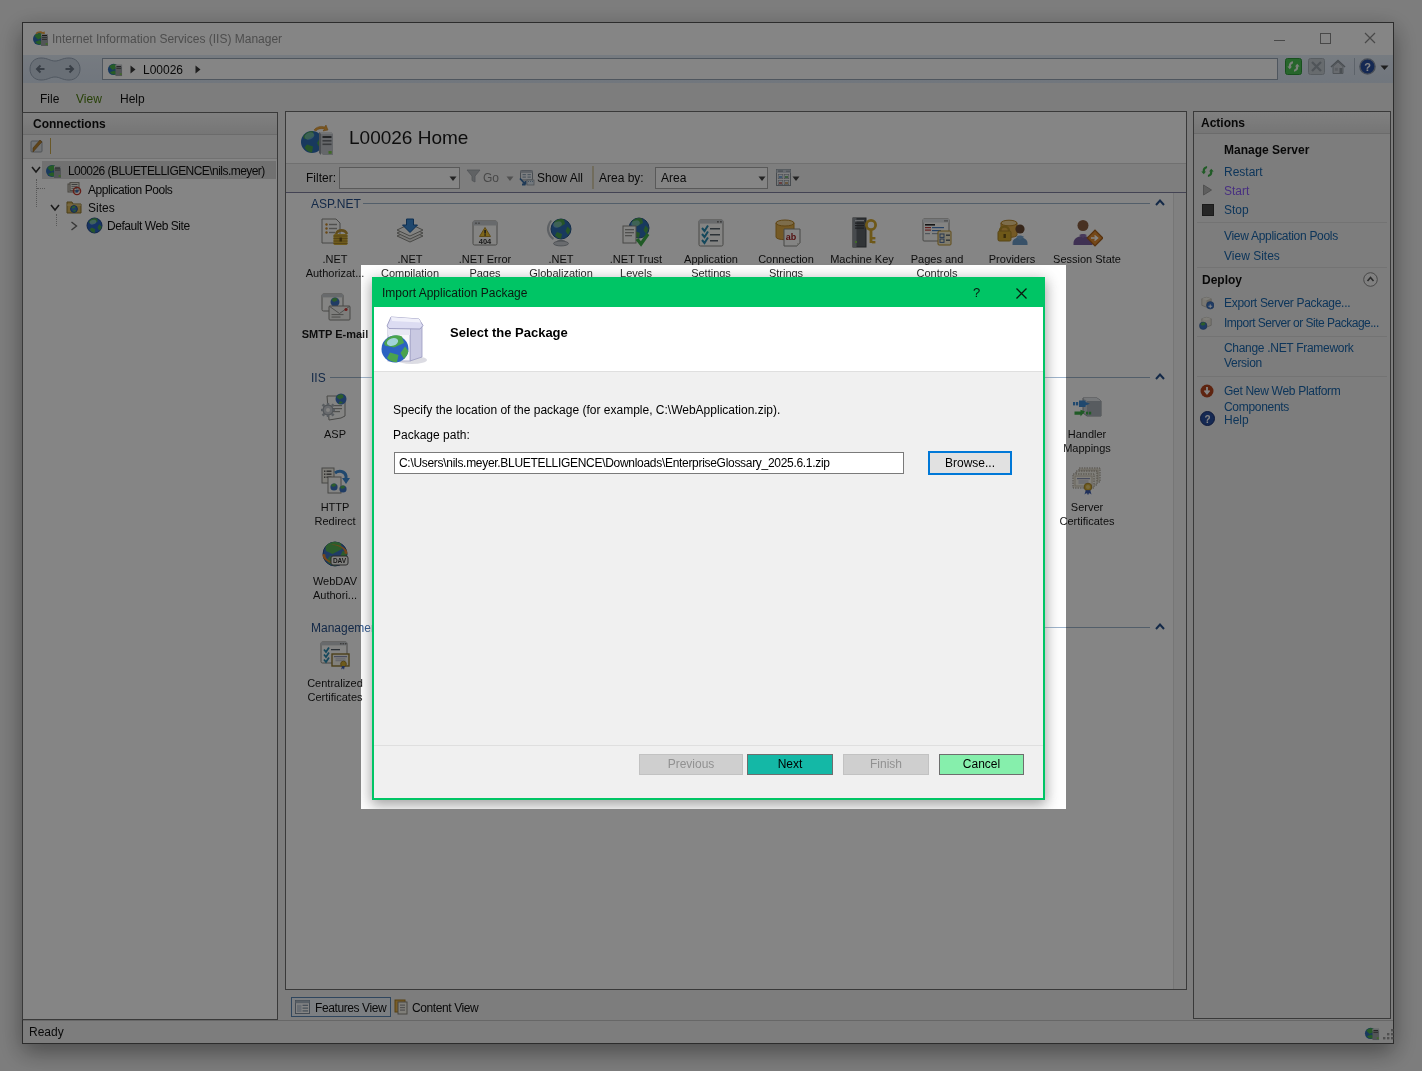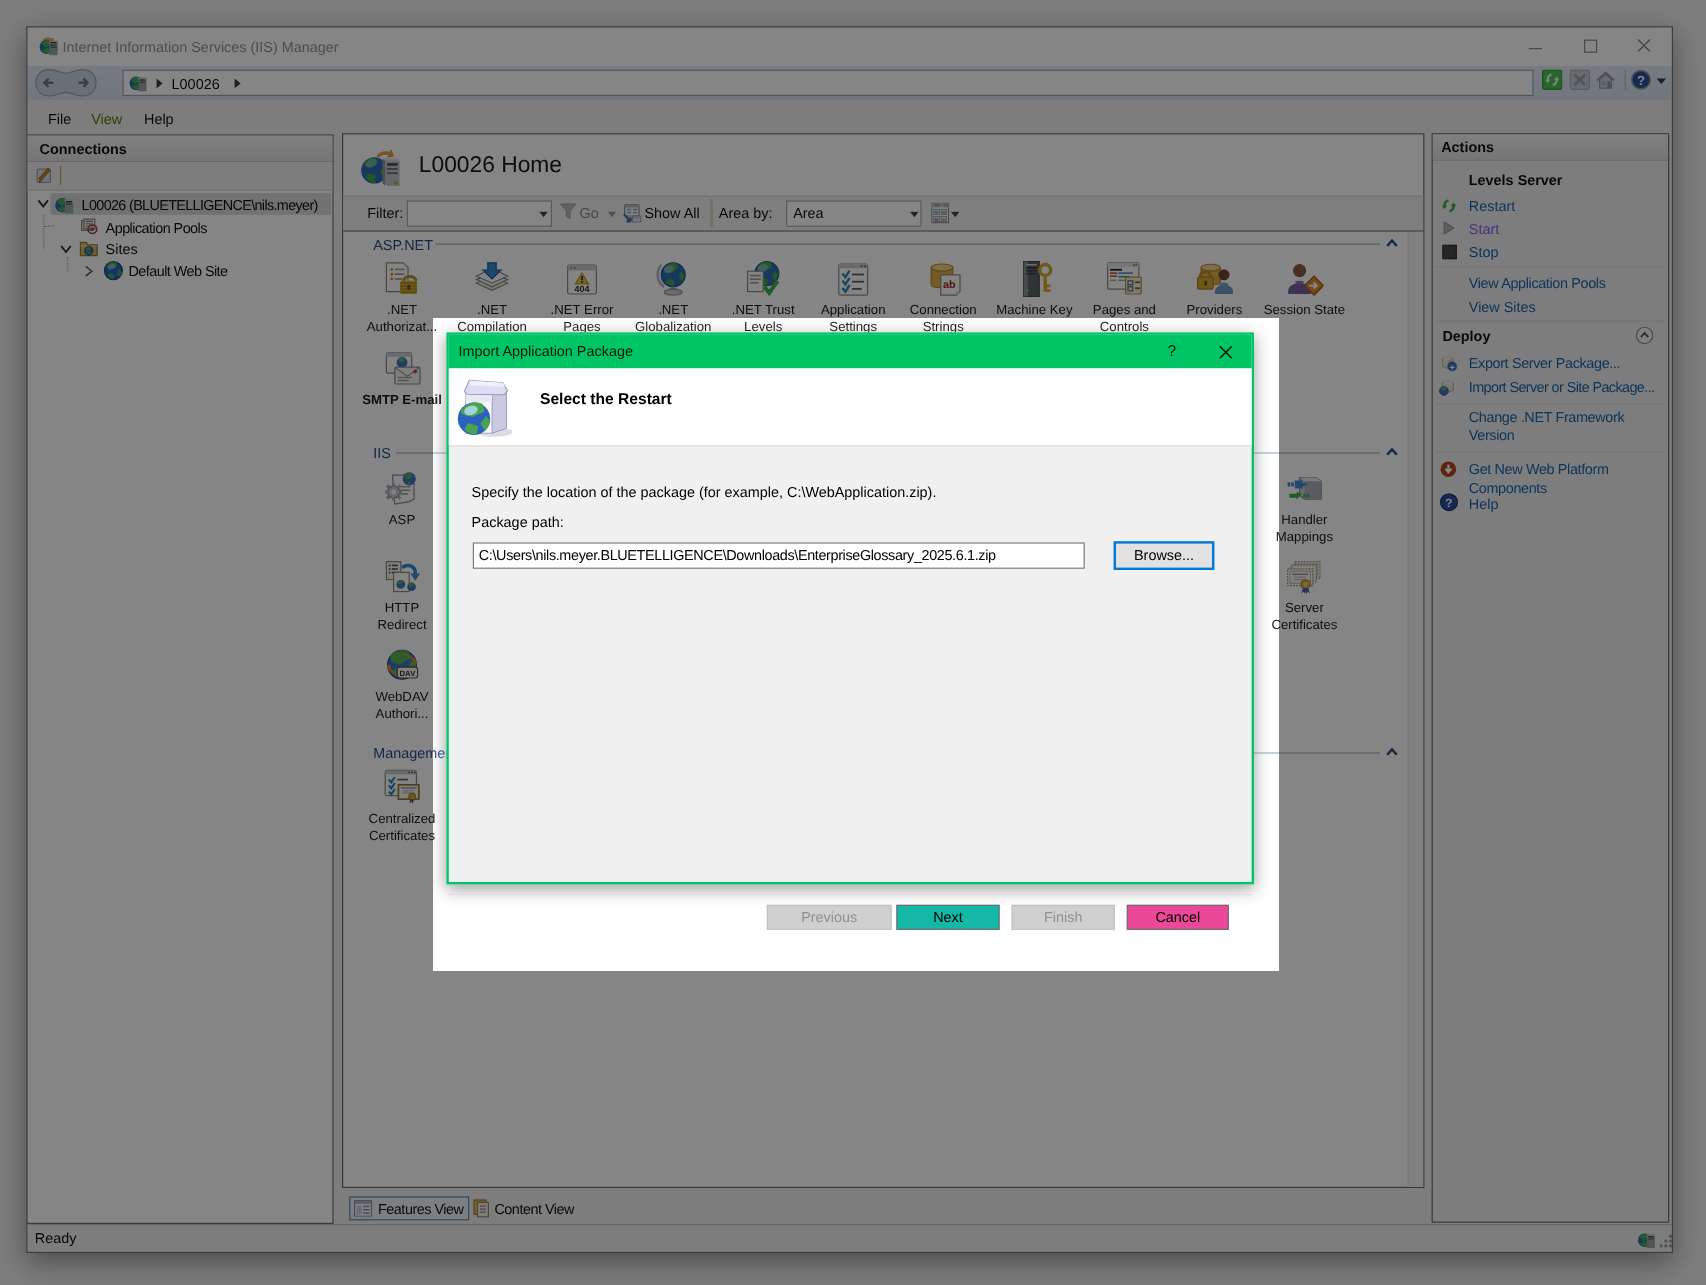--- a/index.html
+++ b/index.html
@@ -605,21 +605,21 @@
     <path d="M2 7 L6 2.5 L10 7" fill="none" stroke="#27508a" stroke-width="2"></path>
   </svg>
 <svg class="abs" style="left:319px;top:640px;" width="32" height="32">
     <use href="#i-centralcert"></use>
   </svg>
 <div class="cap" style="left:297px;top:676px;">Centralized<br>Certificates</div>
 
 <div class="abs" style="left:1193px;top:111px;width:198px;height:908px;border:1px solid #6e6e6e;box-sizing:border-box;background:#f0f0f0;"></div>
 <div class="abs" style="left:1194px;top:112px;width:196px;height:21px;background:linear-gradient(#f5f5f5,#e2e2e2);border-bottom:1px solid #cdcdcd;"></div>
 <div class="abs t12" style="left:1201px;top:116px;font-weight:bold;color:#111;">Actions</div>
-<div class="abs t12" style="left:1224px;top:143px;font-weight:bold;color:#111;">Levels Server</div>
+<div class="abs t12" style="left:1224px;top:143px;font-weight:bold;color:#111;">Manage Server</div>
 <svg class="abs" style="left:1200px;top:164px;" width="15" height="15" viewBox="0 0 17 17">
     <path d="M8 2.2 A6 6 0 0 0 3 8.4 L1.4 8.4 L4.3 11.6 L6.8 8.4 L5.4 8.4 A3.8 3.8 0 0 1 8 4.6 Z" fill="#3fae49"></path>
     <path d="M9 14.8 A6 6 0 0 0 14 8.6 L15.6 8.6 L12.7 5.4 L10.2 8.6 L11.6 8.6 A3.8 3.8 0 0 1 9 12.4 Z" fill="#3fae49"></path>
   </svg>
 <div class="abs t12 link" style="left:1224px;top:165px;">Restart</div>
 <svg class="abs" style="left:1202px;top:184px;" width="11" height="12">
     <path d="M1.5 1 L9.5 6 L1.5 11 Z" fill="#b5b5b5" stroke="#9a9a9a"></path>
   </svg>
 <div class="abs t12" style="left:1224px;top:184px;color:#8b5cf6;">Start</div>
 <div class="abs" style="left:1202px;top:204px;width:10px;height:10px;background:#4a4a4a;border:1px solid #333;"></div>
@@ -700,46 +700,46 @@
       <rect x="4" y="4" width="2.4" height="2.4"></rect>
       <rect x="8" y="8" width="2.4" height="2.4"></rect>
       <rect x="4" y="8" width="2.4" height="2.4"></rect>
       <rect x="0" y="8" width="2.4" height="2.4"></rect>
     </g>
   </svg>
 
 <div id="dim"></div>
 
 <div id="dlgwrap">
-  <div id="dialog" style="position:absolute;left:11px;top:12px;width:673px;height:460px;box-sizing:border-box;border:2px solid #00c565;background:#f0f0f0;box-shadow:0 4px 13px 1px rgba(110,110,110,0.65);">
+  <div id="dialog" style="position:absolute;left:11px;top:12px;width:673px;height:523px;box-sizing:border-box;border:2px solid #00c565;background:#f0f0f0;box-shadow:0 4px 13px 1px rgba(110,110,110,0.65);">
     <div style="position:absolute;left:0;top:0;width:100%;height:28px;background:#00c565;"></div>
     <div style="position:absolute;left:8px;top:7px;font-size:12px;color:#0b1a10;">Import Application Package</div>
     <div style="position:absolute;left:599px;top:6px;font-size:13px;color:#0b1a10;">?</div>
     <svg style="position:absolute;left:642px;top:9px;" width="11" height="11">
         <path d="M0.5 0.5 L10.5 10.5 M10.5 0.5 L0.5 10.5" stroke="#0b1a10" stroke-width="1.3"></path>
       </svg>
     <div style="position:absolute;left:0;top:28px;width:100%;height:64px;background:#fff;"></div>
 <svg style="position:absolute;left:7px;top:34px;" width="48" height="54" viewBox="0 0 48 54">
       <ellipse cx="31" cy="47" rx="15" ry="4" fill="#9a9ab0" opacity="0.35"></ellipse>
       <path d="M29 14 L41 11 L41 44 L29 48 Z" fill="#c9c9e2" stroke="#9a9ac0" stroke-width="0.8"></path>
       <rect x="7" y="14" width="22" height="34" fill="#f7f7fb" stroke="#a8a8c8" stroke-width="0.8"></rect>
       <path d="M7 14 L29 14 L29 22 L7 22 Z" fill="#e8e8f4"></path>
       <path d="M6 13 L10 4 L38 6 L42 12.5 L39 16 L8 15.5 Z" fill="#dcdcf2" stroke="#9a9ac0" stroke-width="0.9"></path>
       <path d="M10 4 L38 6 L40 9.5 L11 8 Z" fill="#f0f0fa"></path>
       <circle cx="14" cy="36" r="13.5" fill="#2b62c2"></circle>
       <path d="M3 30 A13.5 13.5 0 0 1 21 23.5 L23 30 L13 34.5 L4 32.5 Z" fill="#4aa44e"></path>
       <path d="M6 45 A13.5 13.5 0 0 0 16 49.3 L17.5 42 L9 39.5 Z" fill="#4aa44e"></path>
       <path d="M24 33.5 L27.4 38 A13.5 13.5 0 0 1 23 46 L19.5 40 Z" fill="#4aa44e"></path>
       <ellipse cx="11.5" cy="29" rx="5.8" ry="3.8" fill="#b0dcf2" opacity="0.85" transform="rotate(-18 11.5 29)"></ellipse>
     </svg>
-    <div style="position:absolute;left:76px;top:46px;font-size:13px;font-weight:bold;color:#000;">Select the Restart</div>
+    <div style="position:absolute;left:76px;top:46px;font-size:13px;font-weight:bold;color:#000;">Select the Package</div>
     <div style="position:absolute;left:0;top:92px;width:100%;height:1px;background:#dfdfdf;"></div>
     <div style="position:absolute;left:19px;top:124px;font-size:12px;color:#000;">Specify the location of the package (for example, C:\WebApplication.zip).</div>
     <div style="position:absolute;left:19px;top:149px;font-size:12px;color:#000;">Package path:</div>
     <div style="position:absolute;left:20px;top:173px;width:510px;height:22px;box-sizing:border-box;background:#fff;border:1px solid #7a7a7a;font-size:12px;color:#000;line-height:20px;padding-left:4px;white-space:nowrap;overflow:hidden;letter-spacing:-0.3px;">C:\Users\nils.meyer.BLUETELLIGENCE\Downloads\EnterpriseGlossary_2025.6.1.zip</div>
     <div style="position:absolute;left:554px;top:172px;width:84px;height:24px;box-sizing:border-box;background:#e1e1e1;border:2px solid #0078d7;font-size:12px;color:#000;text-align:center;line-height:20px;">Browse...</div>
     <div style="position:absolute;left:0;top:466px;width:100%;height:1px;background:#dfdfdf;"></div>
     <div style="position:absolute;left:265px;top:475px;width:104px;height:21px;box-sizing:border-box;background:#cfcfcf;border:1px solid #c2c2c2;font-size:12px;color:#919191;text-align:center;line-height:19px;">Previous</div>
     <div style="position:absolute;left:373px;top:475px;width:86px;height:21px;box-sizing:border-box;background:#14b8a6;border:1px solid #6e6e6e;font-size:12px;color:#000;text-align:center;line-height:19px;">Next</div>
     <div style="position:absolute;left:469px;top:475px;width:86px;height:21px;box-sizing:border-box;background:#cfcfcf;border:1px solid #c2c2c2;font-size:12px;color:#919191;text-align:center;line-height:19px;">Finish</div>
-    <div style="position:absolute;left:565px;top:475px;width:85px;height:21px;box-sizing:border-box;background:#ec4899;border:1px solid #6e6e6e;font-size:12px;color:#000;text-align:center;line-height:19px;">Cancel</div>
+    <div style="position:absolute;left:565px;top:475px;width:85px;height:21px;box-sizing:border-box;background:#86efac;border:1px solid #6e6e6e;font-size:12px;color:#000;text-align:center;line-height:19px;">Cancel</div>
   </div>
 </div>
 
 </body></html>

